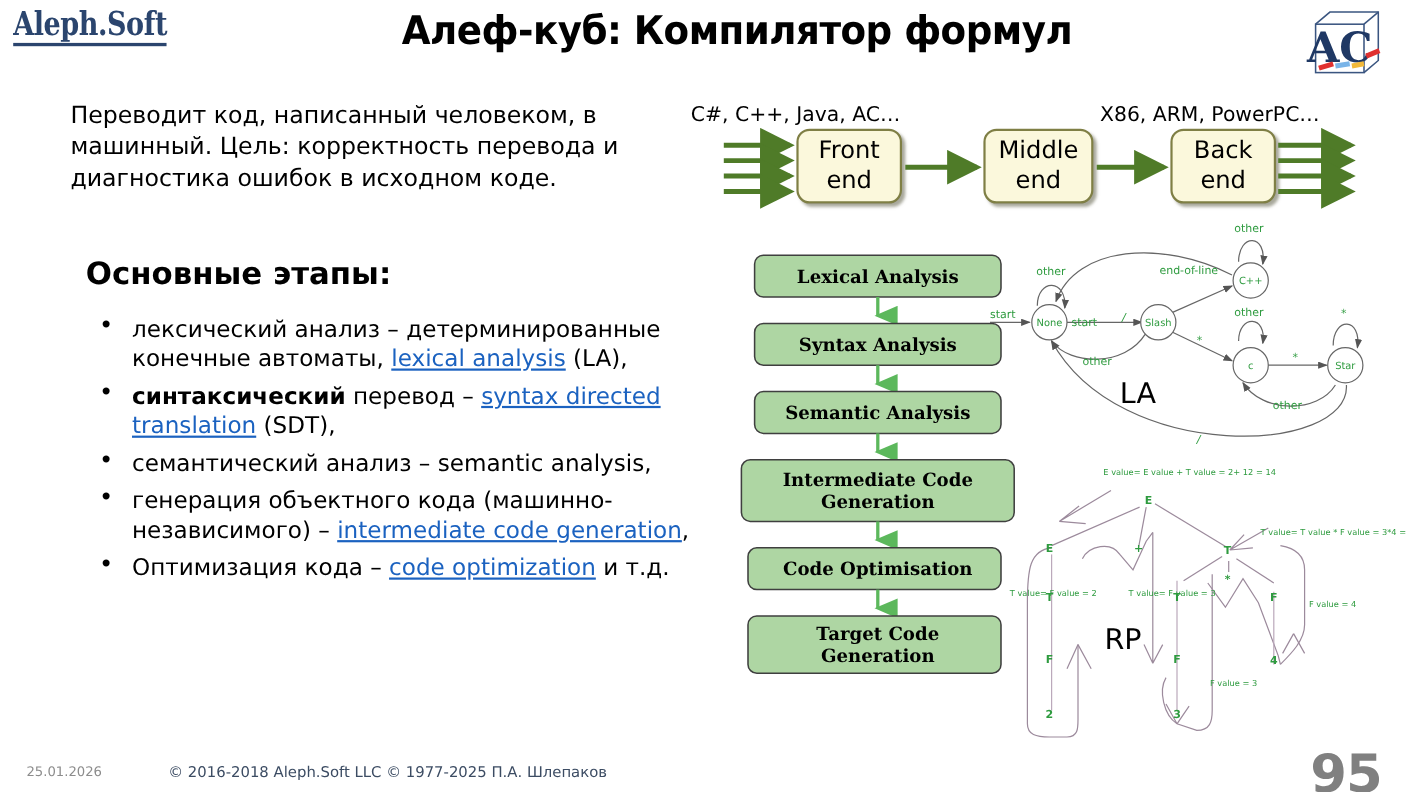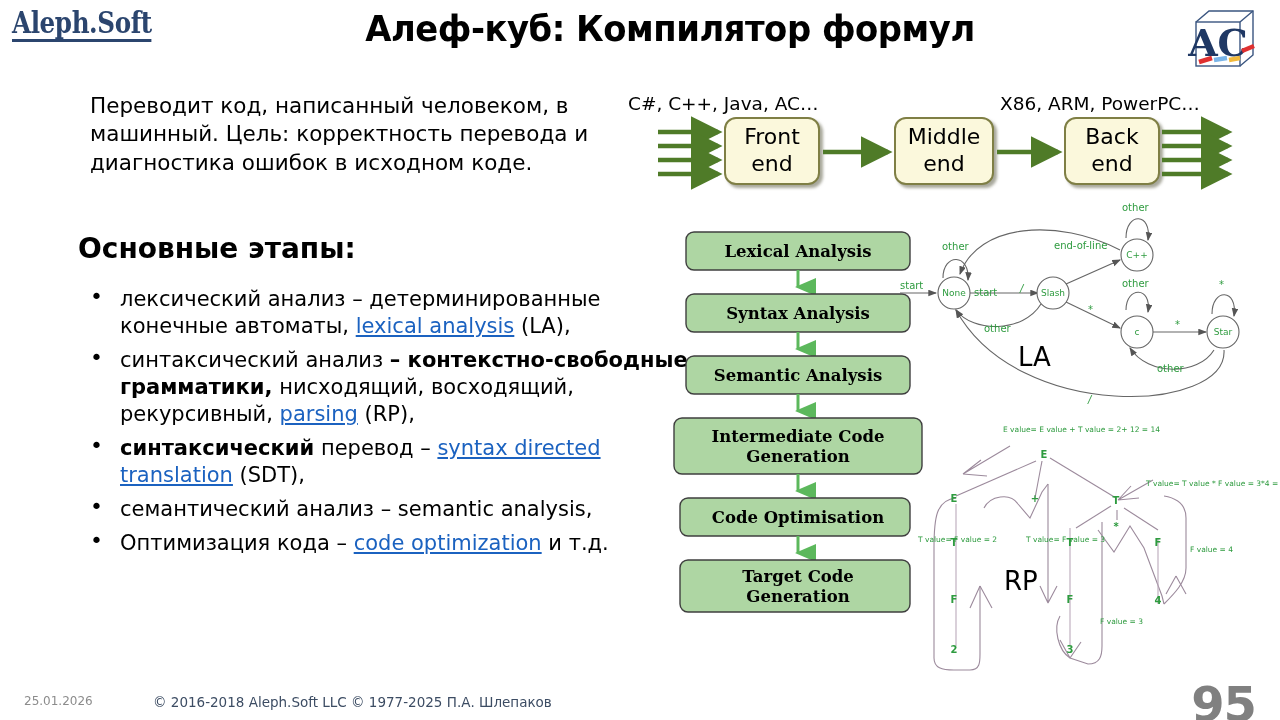--- a/index.html
+++ b/index.html
@@ -25,21 +25,21 @@
     text-align:center;
     font-size:36px;font-weight:700;color:#000;
     font-family:"DejaVu Sans","Liberation Sans",sans-serif;
     letter-spacing:-0.5px;
     transform:scaleX(0.94);transform-origin:center top;
   }
   .cube-logo{position:absolute;right:16px;top:6px;width:86px;height:72px;}
 
   
   .lead{
-    position:absolute;left:90px;top:92px;width:540px;
+    position:absolute;left:64px;top:92px;width:540px;
     font-size:21.5px;line-height:1.32;color:#000;
   }
   .stages-head{
     position:absolute;left:78px;top:232px;
     font-size:28px;font-weight:700;color:#000;
   }
   .bullets{
     position:absolute;left:78px;top:286px;width:615px;
     margin:0;padding:0;list-style:none;
     font-size:21px;line-height:1.285;color:#000;
@@ -101,23 +101,23 @@
       <line x1="64" y1="45" x2="76" y2="40" stroke="#e03030"></line>
     </g>
   </svg>
 
   <div class="lead">Переводит код, написанный человеком, в машинный. Цель: корректность перевода и диагностика ошибок в исходном коде.</div>
 
   <div class="stages-head">Основные этапы:</div>
 
   <ul class="bullets" id="bullet-list">
       <li><span>лексический анализ – детерминированные конечные автоматы, </span><a class="lnk" href="#">lexical analysis</a><span> (LA),</span></li>
-      <li><span>синтаксический анализ </span><b>– контекстно-свободные грамматики,</b><span> нисходящий, восходящий, рекурсивный, </span><a class="lnk" href="#">parsing</a><span> (RP),</span></li>
       <li><b>синтаксический</b><span> перевод – </span><a class="lnk" href="#">syntax directed translation</a><span> (SDT),</span></li>
       <li><span>семантический анализ – semantic analysis,</span></li>
+      <li><span>генерация объектного кода (машинно-независимого) – </span><a class="lnk" href="#">intermediate code generation</a><span>,</span></li>
       <li><span>Оптимизация кода – </span><a class="lnk" href="#">code optimization</a><span> и т.д.</span></li>
     </ul>
 
   <div class="gfx" id="pipeline-diagram">
     <svg width="660" height="130" viewBox="0 0 660 130">
       <defs>
         <marker id="gArrow" markerWidth="7" markerHeight="7" refX="6" refY="3.5" orient="auto">
           <path d="M0,0 L7,3.5 L0,7 z" fill="#4F7B28"></path>
         </marker>
         <filter id="bshadow" x="-20%" y="-20%" width="160%" height="160%">

